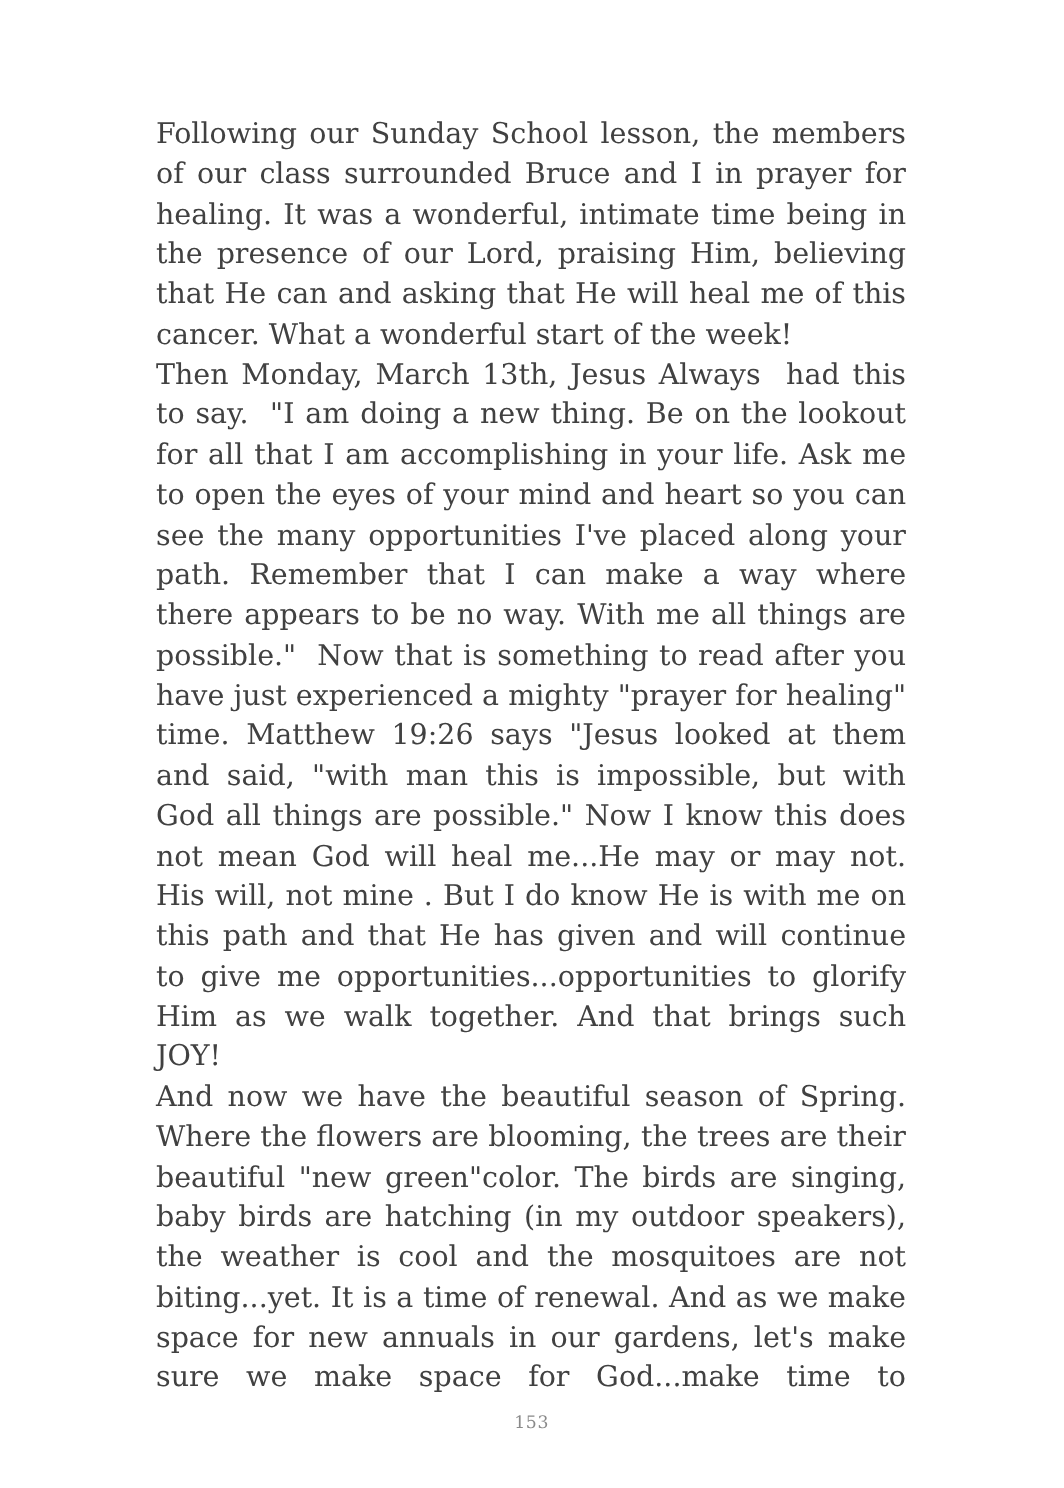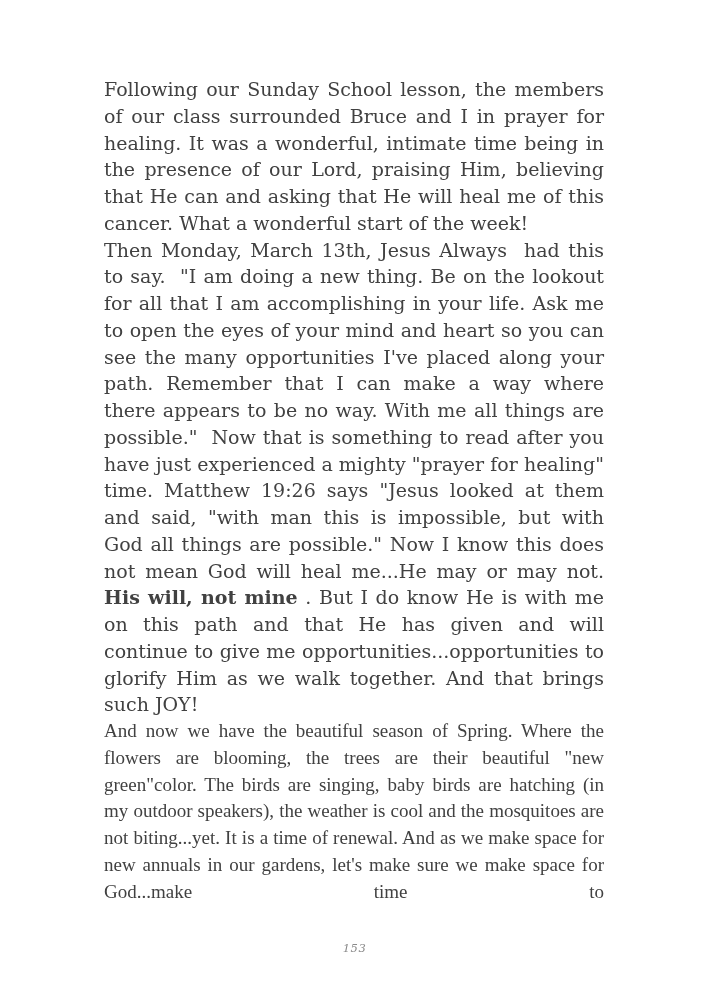--- a/index.html
+++ b/index.html
@@ -32,36 +32,34 @@
   }
   .text-block p {
     margin: 0;
     padding: 0;
   }
   .run-underline {
     text-underline-offset: 3px;
     text-decoration-thickness: 1px;
   }
   .run-bold {
-    font-weight: bold;
+    font-weight: normal;
   }
   .justify-last {
     text-align-last: justify;
-    font-family: Liberation Serif, serif;
   }
   .page-number {
     position: absolute;
     top: 941px;
     left: 0;
     width: 709px;
     text-align: center;
     font-size: 11.5px;
     letter-spacing: 0.5px;
     color: var(--page-number-color, #8a8a8a);
-    font-style: italic;
   }
 </style>
 </head>
 <body>
 
 <div class="page">
 
   <div class="text-block">
 
     <p><span>Following our Sunday School lesson, the members of our class surrounded Bruce and I in prayer for healing. It was a wonderful, intimate time being in the presence of our Lord, praising Him, believing that He can and asking that He will heal me of this cancer. What a wonderful start of the week!</span></p>

